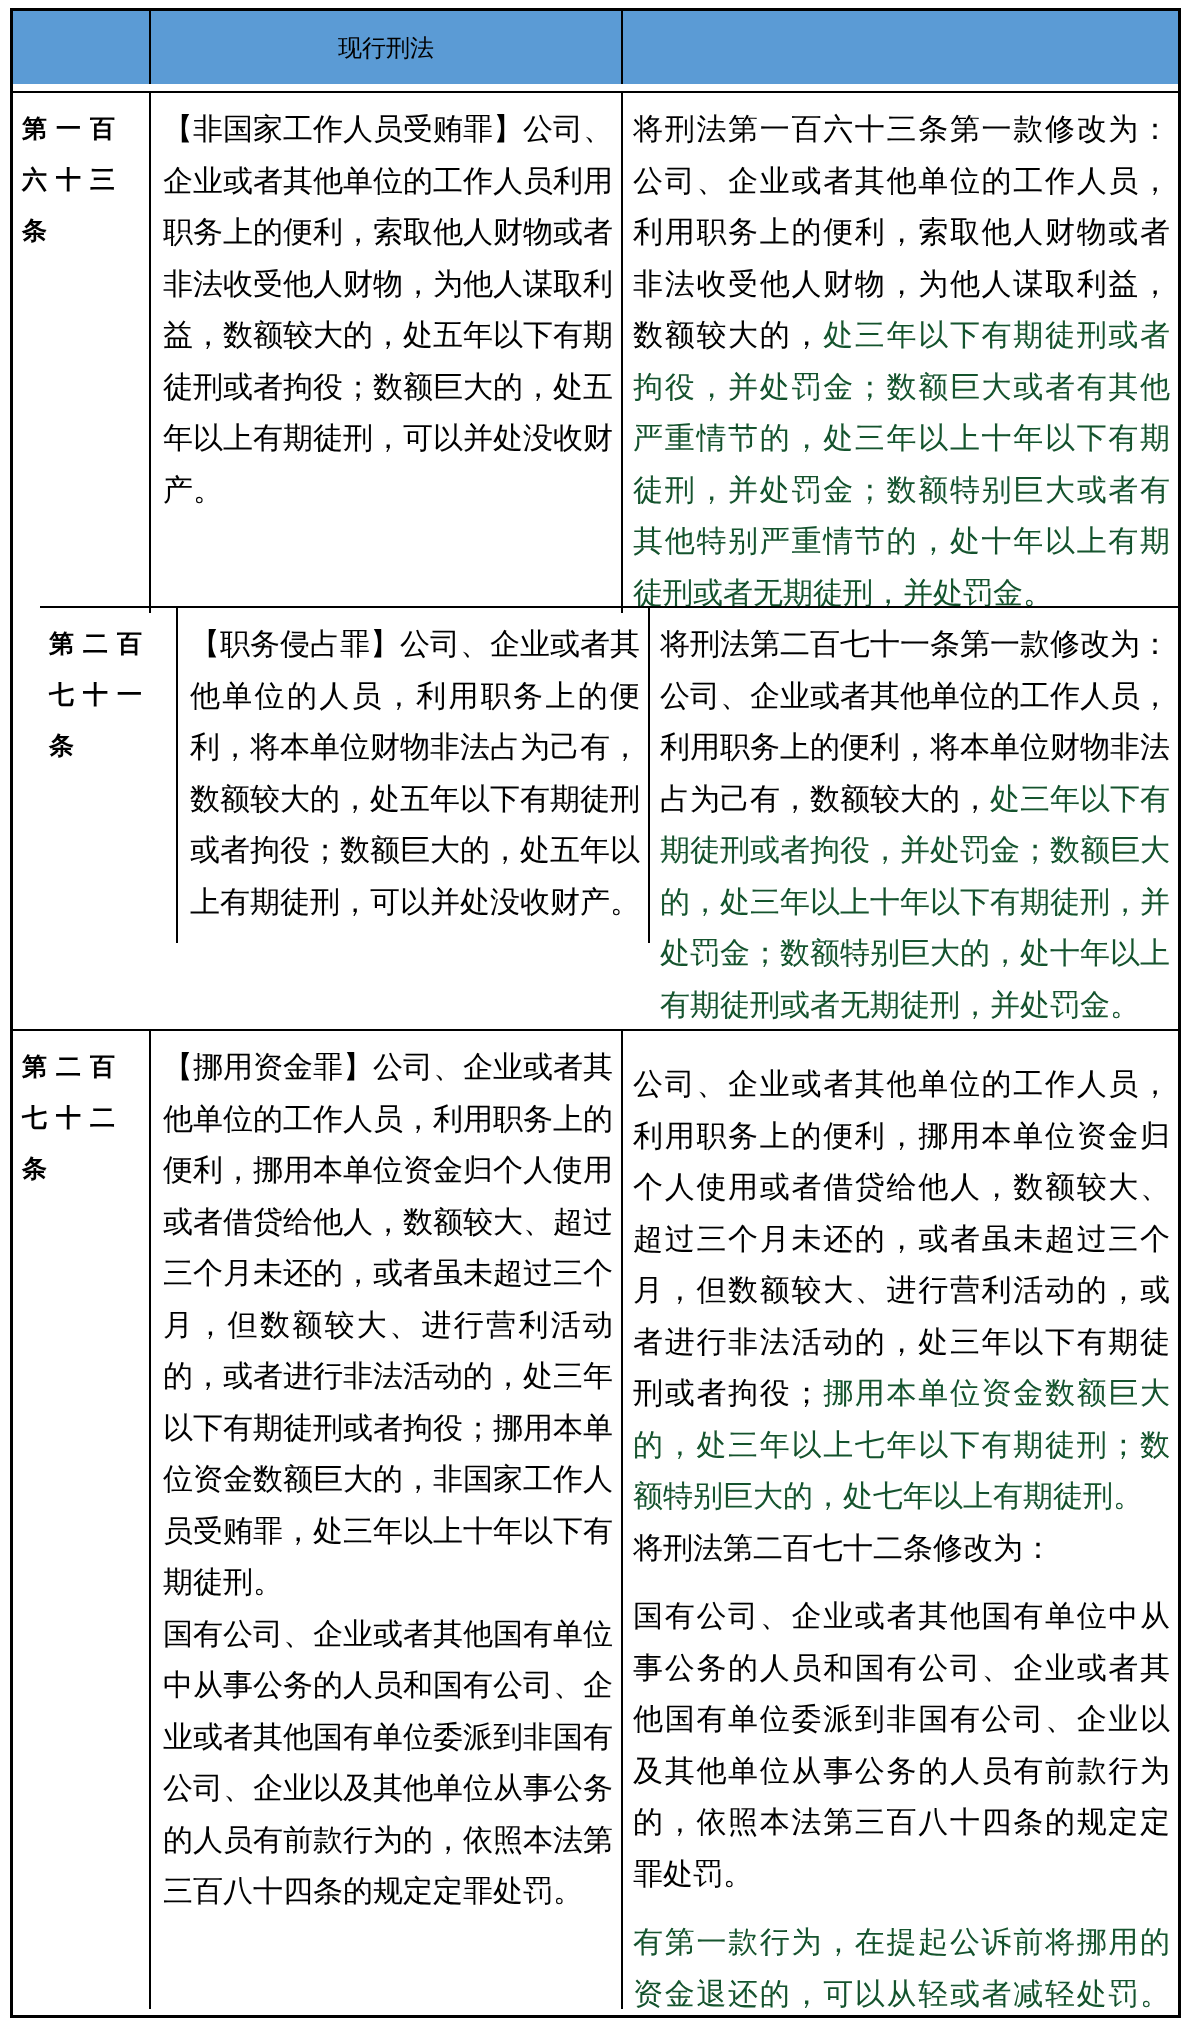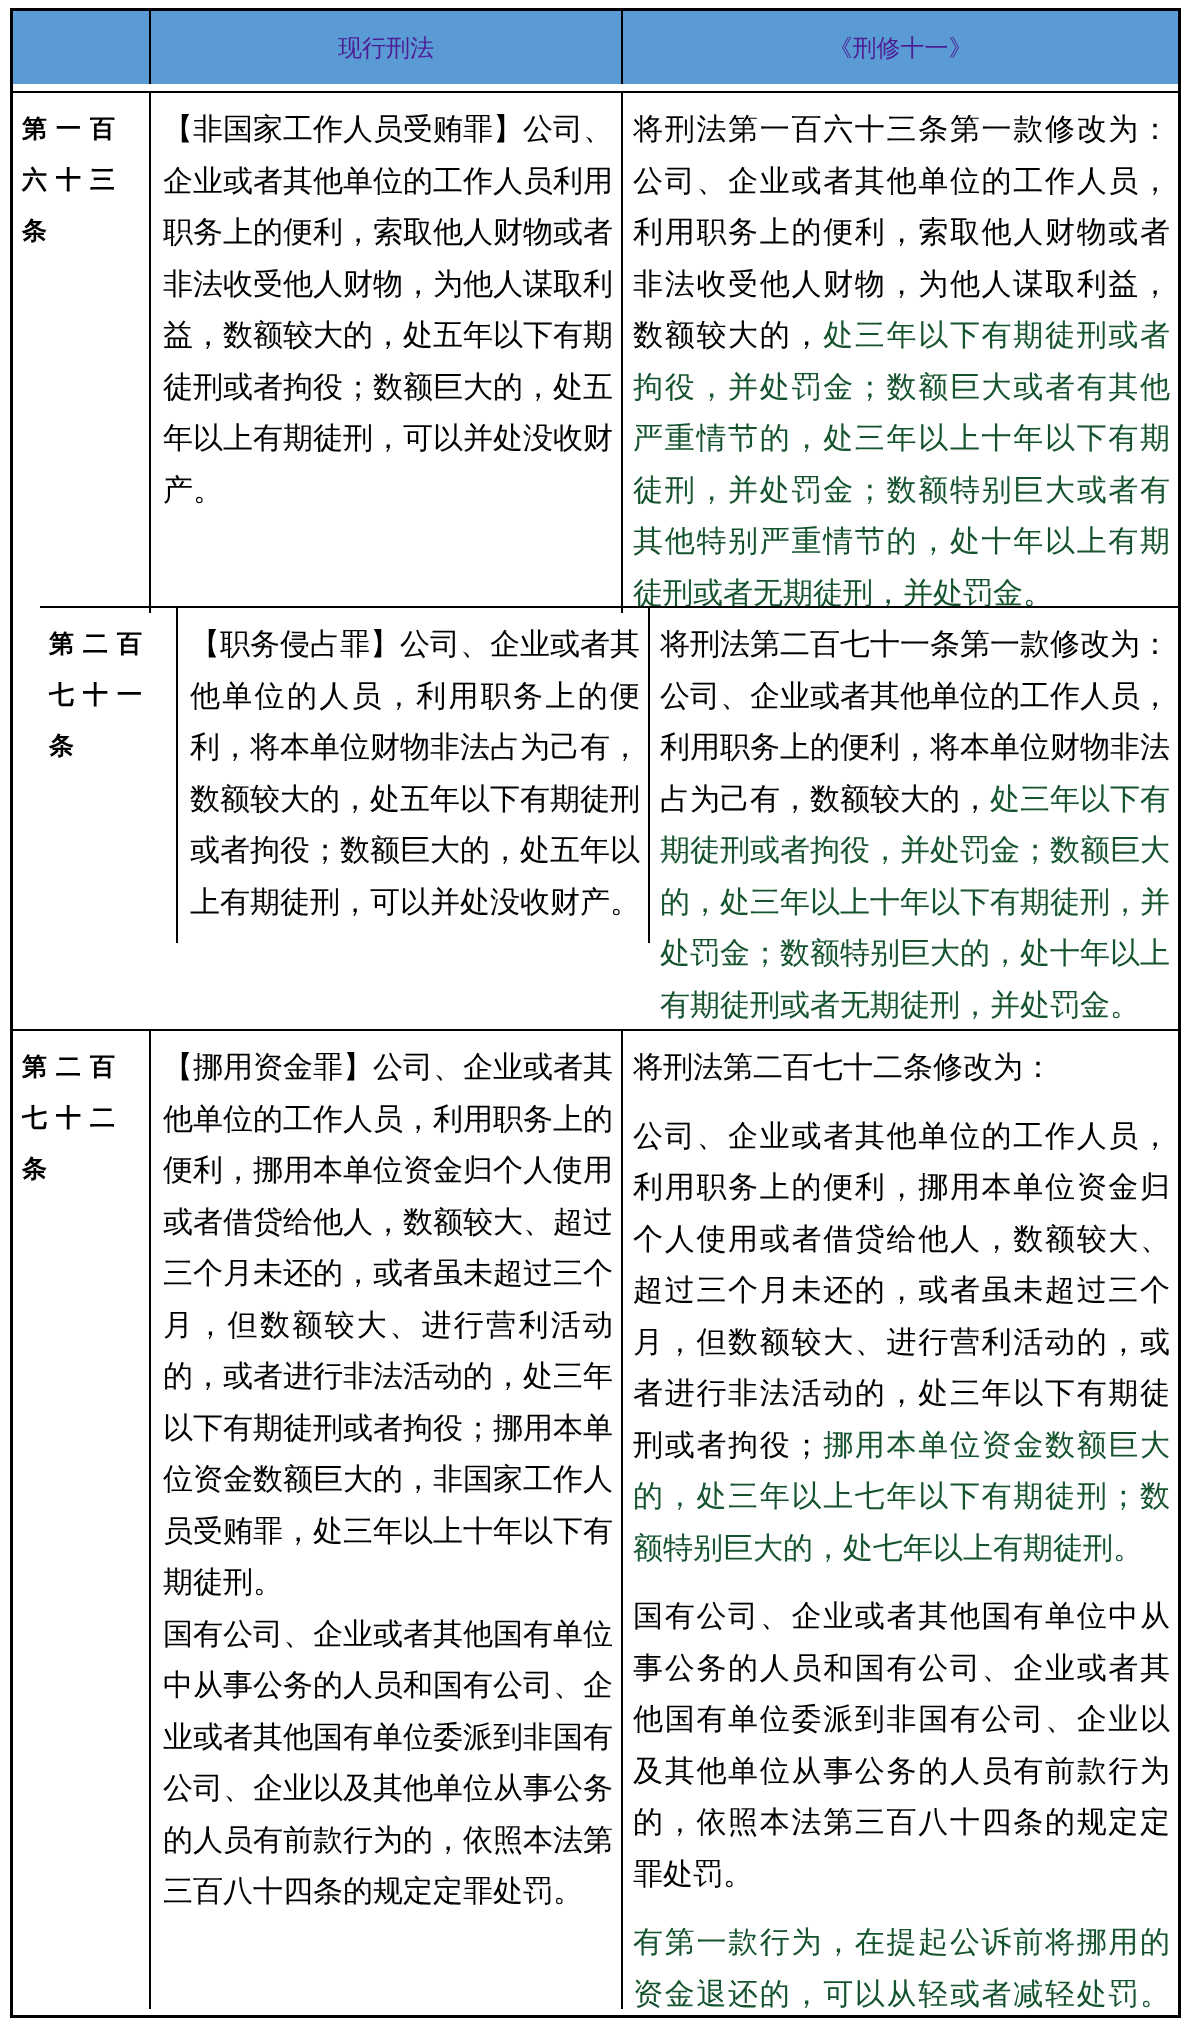--- a/index.html
+++ b/index.html
@@ -8,21 +8,21 @@
   .tbl { position:absolute; left:10px; top:8px; width:1171px; height:2010px;
          border:3px solid #000; box-sizing:border-box; }
   .row { position:absolute; left:0; right:0; box-sizing:border-box; }
   .row + .row { border-top:2px solid #000; }
   .cell { position:absolute; top:0; bottom:0; box-sizing:border-box; }
   .c1 { left:0; width:138px; border-right:2px solid #000; }
   .c2 { left:138px; width:472px; border-right:2px solid #000; }
   .c3 { left:610px; right:0; }
   .hdr { top:0; height:73px; background:#5b9bd5; }
   .hdr .cell { display:flex; align-items:center; justify-content:center;
-               color:#4c1d95; font-family:"DejaVu Sans","Liberation Sans",sans-serif;
+               color:#000000; font-family:"DejaVu Sans","Liberation Sans",sans-serif;
                font-size:24px; }
   .r1 { top:80px; height:522px; }
   .r2 { top:595px; height:337px;margin-left:27px; }
   .r3 { top:1018px; bottom:6px; }
   .art { padding:10px 0 0 9px; font-weight:bold; font-size:25px;
          line-height:51px; letter-spacing:9px; word-break:break-all; width:128px; }
   .txt { font-size:30px; line-height:51.5px; padding:10px 8px 0 12px;
          text-align:justify; word-break:break-all; }
   .c3 .txt { padding-left:10px; padding-right:8px; }
   .red { color:#14532d; }
@@ -30,21 +30,20 @@
   .gap { margin-top:17px; }
 </style>
 </head>
 <body>
 
 <div class="tbl">
 
   <div class="row hdr">
     <div class="cell c1"></div>
     <div class="cell c2">现行刑法</div>
-    <div class="cell c3">《刑修十一》</div>
   </div>
 
   <div class="row r1">
     <div class="cell c1">
       <div class="art">第一百六十三条</div>
     </div>
     <div class="cell c2">
       <div class="txt">【非国家工作人员受贿罪】公司、企业或者其他单位的工作人员利用职务上的便利，索取他人财物或者非法收受他人财物，为他人谋取利益，数额较大的，处五年以下有期徒刑或者拘役；数额巨大的，处五年以上有期徒刑，可以并处没收财产。</div>
     </div>
     <div class="cell c3">
@@ -69,21 +68,21 @@
       <div class="art">第二百七十二条</div>
     </div>
     <div class="cell c2">
       <div class="txt">
         <p class="para">【挪用资金罪】公司、企业或者其他单位的工作人员，利用职务上的便利，挪用本单位资金归个人使用或者借贷给他人，数额较大、超过三个月未还的，或者虽未超过三个月，但数额较大、进行营利活动的，或者进行非法活动的，处三年以下有期徒刑或者拘役；挪用本单位资金数额巨大的，非国家工作人员受贿罪，处三年以上十年以下有期徒刑。</p>
         <p class="para">国有公司、企业或者其他国有单位中从事公务的人员和国有公司、企业或者其他国有单位委派到非国有公司、企业以及其他单位从事公务的人员有前款行为的，依照本法第三百八十四条的规定定罪处罚。</p>
       </div>
     </div>
     <div class="cell c3">
       <div class="txt">
+        <p class="para gap"><span>公司、企业或者其他单位的工作人员，利用职务上的便利，挪用本单位资金归个人使用或者借贷给他人，数额较大、超过三个月未还的，或者虽未超过三个月，但数额较大、进行营利活动的，或者进行非法活动的，处三年以下有期徒刑或者拘役；</span><span class="red">挪用本单位资金数额巨大的，处三年以上七年以下有期徒刑；数额特别巨大的，处七年以上有期徒刑。</span></p>
         <p class="para">将刑法第二百七十二条修改为：</p>
-        <p class="para gap"><span>公司、企业或者其他单位的工作人员，利用职务上的便利，挪用本单位资金归个人使用或者借贷给他人，数额较大、超过三个月未还的，或者虽未超过三个月，但数额较大、进行营利活动的，或者进行非法活动的，处三年以下有期徒刑或者拘役；</span><span class="red">挪用本单位资金数额巨大的，处三年以上七年以下有期徒刑；数额特别巨大的，处七年以上有期徒刑。</span></p>
         <p class="para gap">国有公司、企业或者其他国有单位中从事公务的人员和国有公司、企业或者其他国有单位委派到非国有公司、企业以及其他单位从事公务的人员有前款行为的，依照本法第三百八十四条的规定定罪处罚。</p>
         <p class="para gap red">有第一款行为，在提起公诉前将挪用的资金退还的，可以从轻或者减轻处罚。其中，犯罪较轻的，可以减轻或者免除处罚。</p>
       </div>
     </div>
   </div>
 
 </div>
 
 </body></html>

